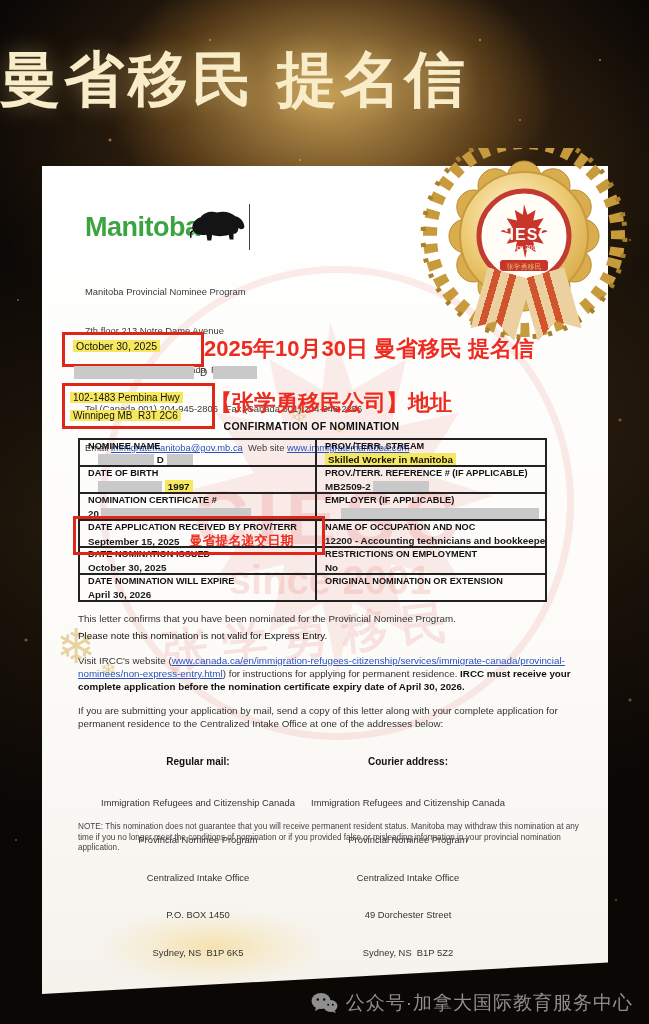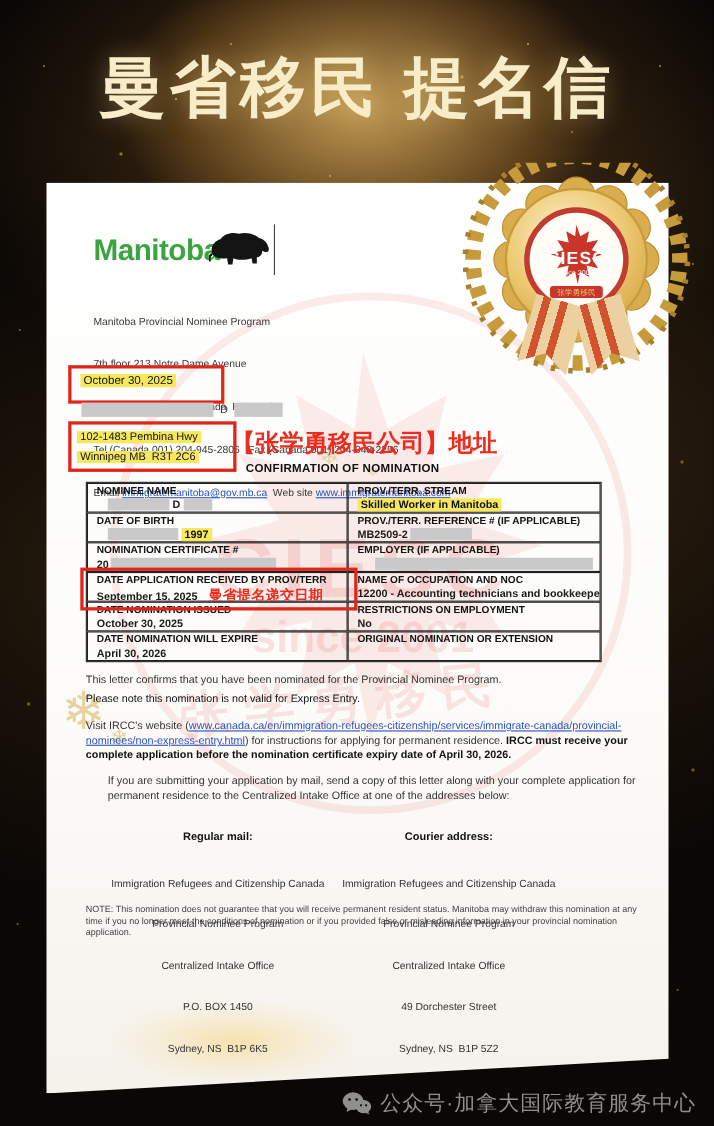--- a/index.html
+++ b/index.html
@@ -21,21 +21,21 @@
       radial-gradient(circle 2px at 600px 60px, rgba(240,200,110,.9), transparent 70%),
       radial-gradient(circle 2px at 630px 240px, rgba(232,187,96,.8), transparent 70%),
       radial-gradient(circle 3px at 620px 420px, rgba(210,165,80,.7), transparent 70%),
       radial-gradient(circle 2px at 18px 300px, rgba(210,165,80,.8), transparent 70%),
       radial-gradient(circle 3px at 26px 640px, rgba(210,165,80,.75), transparent 70%),
       radial-gradient(circle 2px at 16px 840px, rgba(210,165,80,.7), transparent 70%),
       radial-gradient(circle 3px at 630px 700px, rgba(210,165,80,.7), transparent 70%),
       radial-gradient(circle 2px at 616px 900px, rgba(210,165,80,.7), transparent 70%),
       radial-gradient(circle 2px at 160px 90px, rgba(250,215,130,.95), transparent 70%),
       radial-gradient(circle 2px at 480px 40px, rgba(250,215,130,.9), transparent 70%);}
-  .title{position:absolute;left:0;top:40px;width:100%;text-align:center;z-index:2;
+  .title{position:absolute;left:0;top:40px;width:100%;text-align:left;z-index:2;
     font-size:60px;font-weight:900;letter-spacing:4px;color:#f8edc8;white-space:nowrap;
     text-shadow:0 0 22px rgba(250,220,140,.35);}
   
   .paper{position:absolute;left:42px;top:166px;width:566px;height:828px;z-index:1;
     background:linear-gradient(180deg,#ffffff,#fcfbf8 60%,#f5f2ec);
     clip-path:polygon(0 0,100% 0,100% 96.2%,0 100%);
     box-shadow:0 12px 28px rgba(0,0,0,.65);overflow:hidden;color:#222;}
   .paper .abs{position:absolute;}
   
   .wm-ring{left:58px;top:100px;width:460px;height:460px;border:7px solid rgba(224,90,80,.12);border-radius:50%;}
@@ -78,21 +78,21 @@
   .val-noc{font-size:8.4px;}
   .recv-box{left:31px;top:350px;width:246px;height:33px;z-index:5;pointer-events:none;}
   .recv-note{font-size:13px;font-weight:800;color:#ed2b1f;margin-left:10px;}
   
   .para{left:36px;width:505px;font-size:9.8px;line-height:13px;color:#333;}
   .p1{top:446px;}
   .p2{top:463px;font-weight:400;color:#111;}
   .p3{top:488px;}
   .p3 a{color:#2a52be;text-decoration:underline;}
   .p3 b{color:#111;}
-  .p4{top:538px;margin-left:20px;}
+  .p4{top:538px;}
   .cols .head{font-weight:800;font-size:10px;margin-bottom:3px;color:#111;}
   .col{position:absolute;top:565px;text-align:center;font-size:9.4px;line-height:12.5px;color:#333;white-space:pre-wrap;}
   .col-reg{left:22px;width:268px;}
   .col-cou{left:240px;width:252px;}
   .note-p{left:36px;top:656px;width:505px;font-size:8.2px;line-height:10.6px;color:#444;}
   
   .badge{position:absolute;left:404px;top:148px;width:240px;height:200px;z-index:3;}
   .ribbon{position:absolute;width:46px;height:64px;top:124px;
     background:repeating-linear-gradient(90deg,#ecd0a0 0 7px,#d2542f 7px 14px,#ecd0a0 14px 23px,#d2542f 23px 30px,#ecd0a0 30px 46px);
     clip-path:polygon(0 0,100% 0,100% 100%,50% 78%,0 100%);
@@ -136,20 +136,21 @@
       <div>Manitoba Provincial Nominee Program</div>
       <div>7th floor 213 Notre Dame Avenue</div>
       <div>Winnipeg, Manitoba, Canada  R3B 1N3</div>
       <div>Tel (Canada 001) 204-945-2806   Fax (Canada 001) 204-948-2256</div>
       <div><span>Email </span><a href="#">immigratemanitoba@gov.mb.ca</a><span>  Web site </span><a href="#">www.immigratemanitoba.com</a></div>
     </div>
 
     <div class="abs redbox box-date">
       <span class="hl date-hl">October 30, 2025</span>
     </div>
+    <div class="abs cjk-note note1">2025年10月30日 曼省移民 提名信</div>
 
     <div class="abs redact-row">
       <span class="gblock" style="width:120px;"></span>
       <span>D</span>
       <span class="gblock" style="width:44px;"></span>
     </div>
 
     <div class="abs redbox box-addr">
       <span class="hl">102-1483 Pembina Hwy</span><br>
       <span class="hl">Winnipeg MB  R3T 2C6</span>

